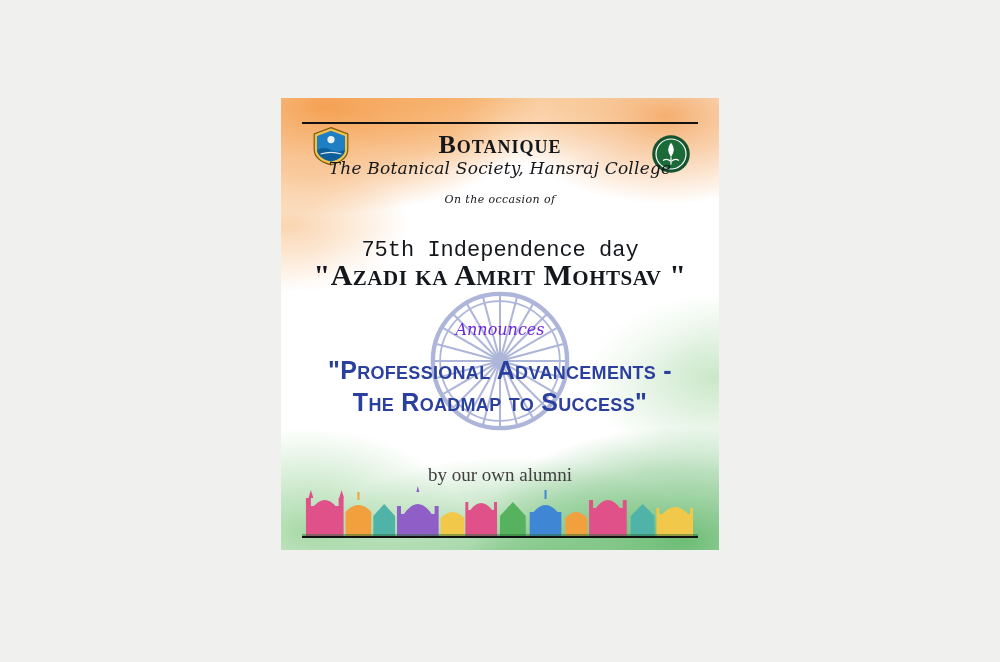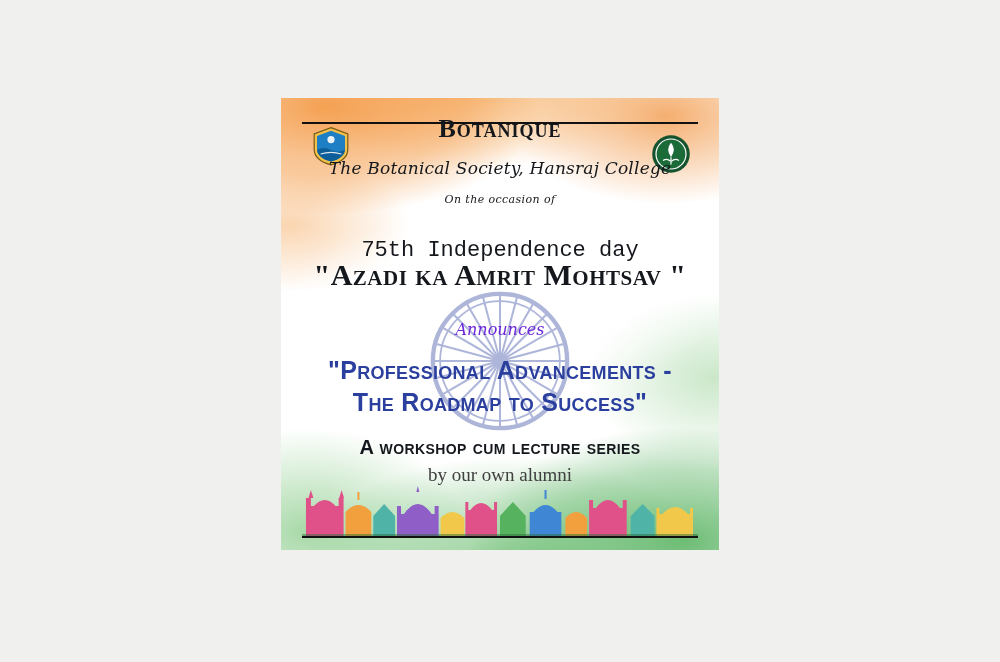--- a/index.html
+++ b/index.html
@@ -83,21 +83,21 @@
   
   .tx {
     position: absolute;
     left: 0;
     width: 100%;
     text-align: center;
     color: #14171c;
     white-space: nowrap;
   }
   #org-name {
-    top: 16px;
+    top: 32px;
     font-family: "Liberation Serif", serif;
     font-variant: small-caps;
     font-weight: bold;
     font-size: 26px;
     letter-spacing: 1px;
   }
   #org-sub {
     top: 60px;
     font-family: "DejaVu Serif", serif;
     font-style: italic;
@@ -231,21 +231,20 @@
   </svg>
 
   <div class="tx" id="org-name">Botanique</div>
   <div class="tx" id="org-sub">The Botanical Society, Hansraj College</div>
   <div class="tx" id="occasion">On the occasion of</div>
   <div class="tx" id="event-line">75th Independence day</div>
   <div class="tx" id="slogan">"Azadi ka Amrit Mohtsav "</div>
   <div class="tx" id="announces">Announces</div>
   <div class="tx" id="title-1">"Professional Advancements -</div>
   <div class="tx" id="title-2">The Roadmap to Success"</div>
-  <div class="tx" id="subtitle-1">A workshop cum lecture series</div>
   <div class="tx" id="subtitle-2">by our own alumni</div>
 
   <svg id="skyline" viewBox="0 0 400 52" preserveAspectRatio="none">
 
     <g fill="#e0518a">
       <rect x="6" y="22" width="34" height="30"></rect>
       <rect x="4" y="14" width="5" height="38"></rect>
       <rect x="37" y="14" width="5" height="38"></rect>
       <path d="M6.5 14 L9 6 L11.5 14 Z"></path>
       <path d="M37.5 14 L40 6 L42.5 14 Z"></path>

